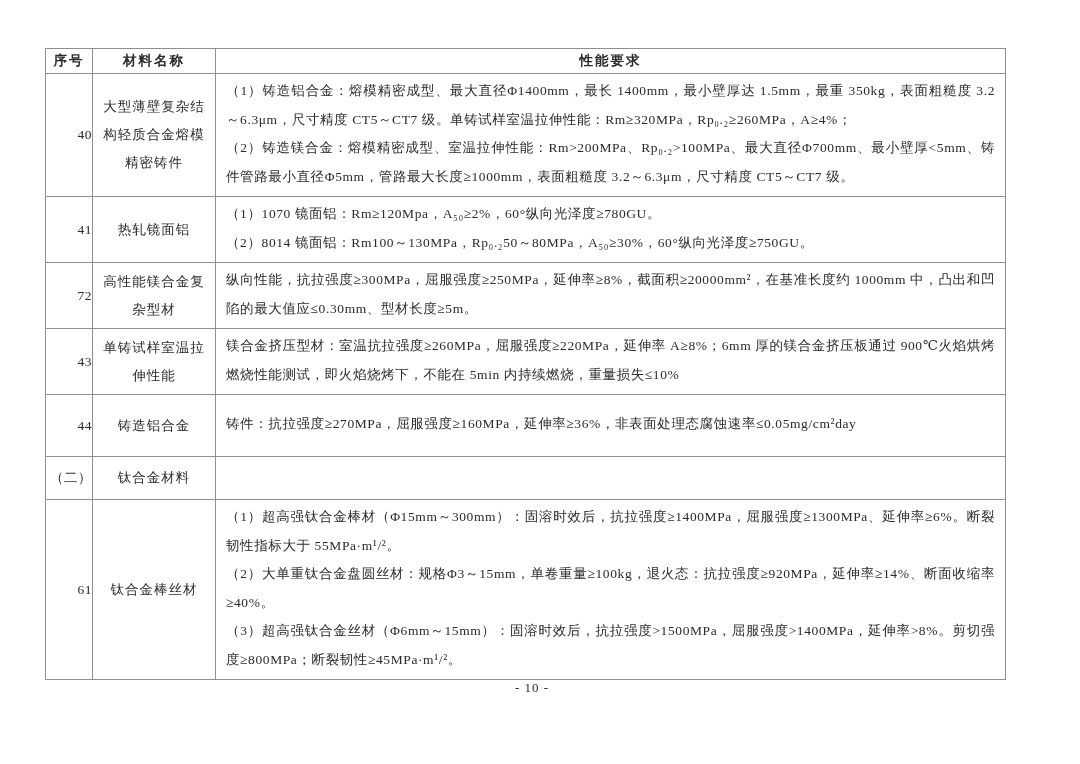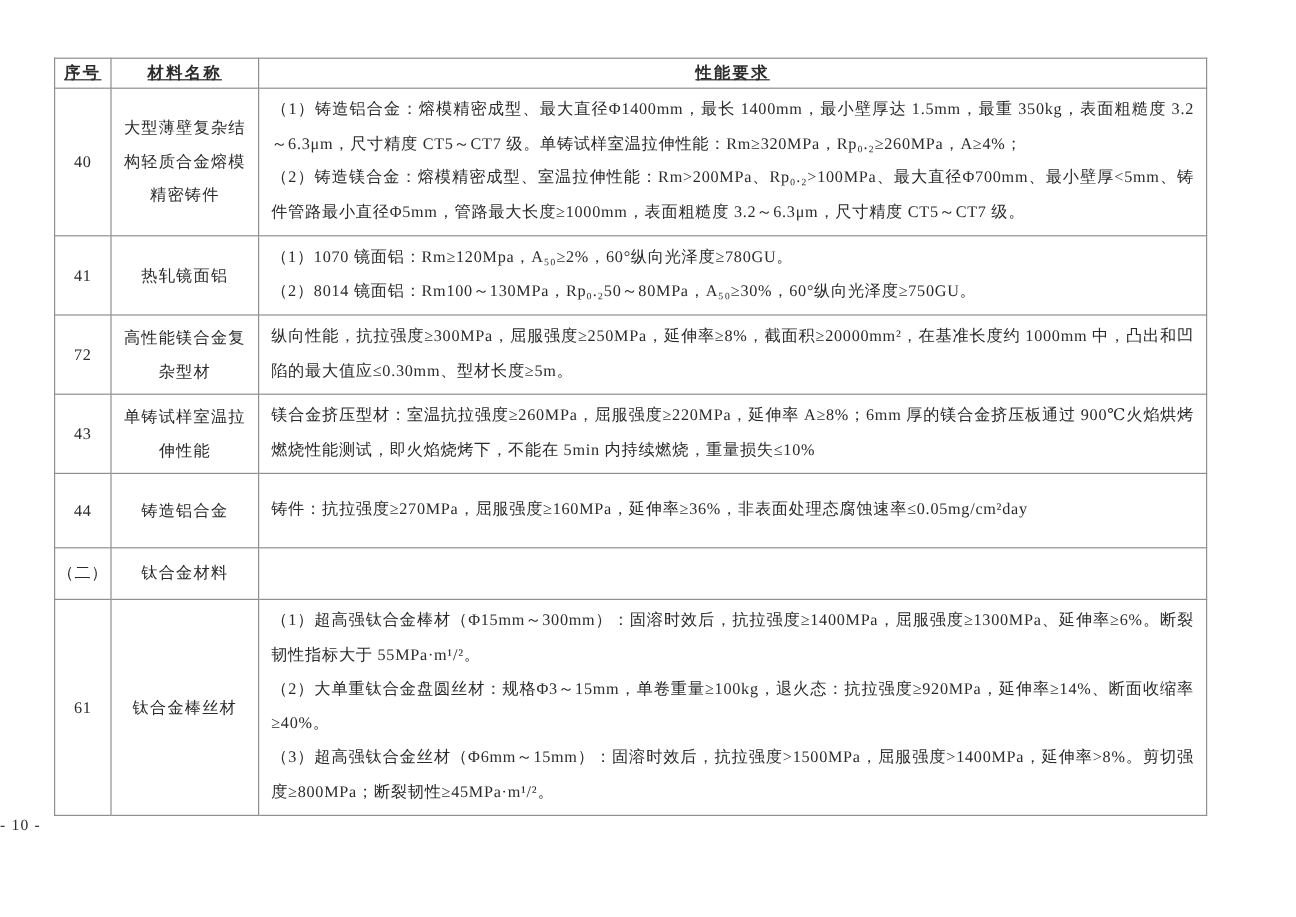--- a/index.html
+++ b/index.html
@@ -26,24 +26,23 @@
     border: 1px solid #8f8f8f;
     font-size: 13.5px;
     vertical-align: middle;
   }
   th.hdr {
     height: 25px;
     text-align: center;
     font-weight: bold;
     letter-spacing: 2px;
     padding: 2px;
-    text-decoration: underline;
   }
   td.num {
-    text-align: center;
+    text-align: right;
     letter-spacing: 0.5px;
   }
   td.name {
     padding: 4px 8px;
     line-height: 28px;
     letter-spacing: 1px;
     text-align: center;
   }
   td.req {
     padding: 3px 10px 5px 10px;
@@ -51,21 +50,21 @@
     text-align: justify;
     letter-spacing: 0.6px;
   }
   td.req .para { text-align: justify; }
   tr.section td { height: 25px; }
   tr.section td.name { line-height: 18px; padding: 12px 8px; }
   .footer {
     position: absolute;
     left: 0; right: 16px;
     top: 680px;
-    text-align: left;
+    text-align: center;
     font-size: 13px;
     letter-spacing: 1px;
     color: #2b2b2b;
   }
 </style>
 </head>
 <body>
 
 <div class="page">
 

